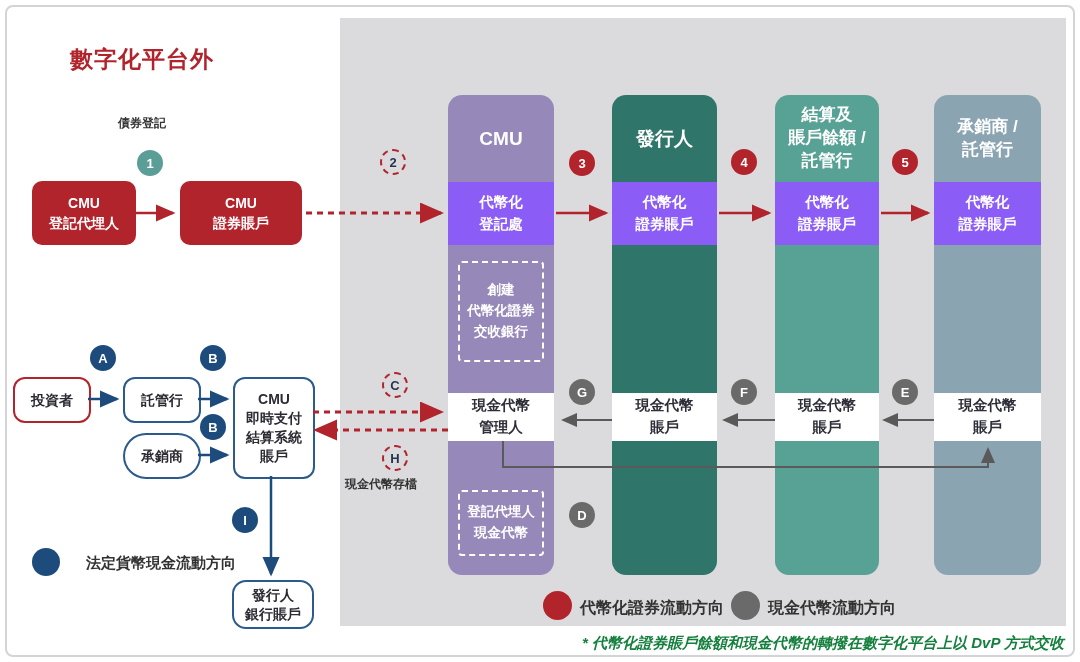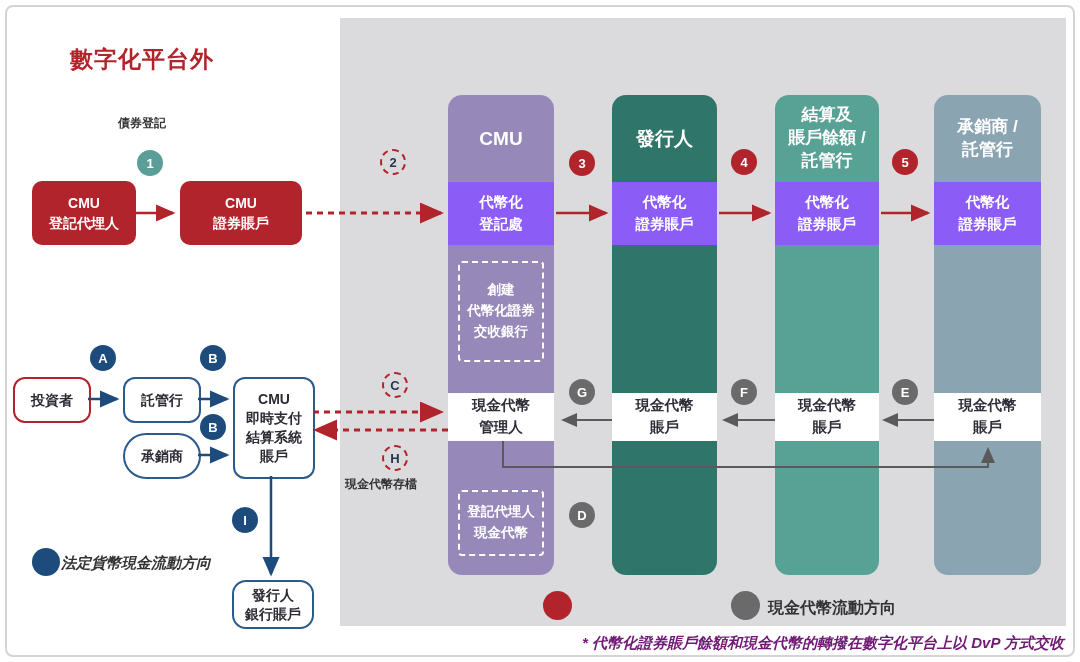--- a/index.html
+++ b/index.html
@@ -33,21 +33,21 @@
         color:#fff;font-size:13px;font-weight:bold;box-sizing:border-box;}
   .step.red{background:#b2242c;}
   .step.teal{background:#5b9d97;}
   .step.navy{background:#1d4b7c;}
   .step.gray{background:#6a6a6a;}
   .step.dashed{background:transparent;border:2px dashed #b2242c;color:#27364f;}
   .lbl{position:absolute;color:#333;font-weight:600;font-size:12px;}
   
   .legend-dot{position:absolute;border-radius:50%;}
   .legend-text{position:absolute;color:#333;font-weight:600;font-size:15px;}
-  .footnote{position:absolute;top:634px;right:16px;color:#701a75;font-size:15px;font-style:italic;font-weight:600;}
+  .footnote{position:absolute;top:634px;right:16px;color:#15803d;font-size:15px;font-style:italic;font-weight:600;}
   svg.arrows{position:absolute;left:0;top:0;pointer-events:none;}
 </style>
 </head>
 <body>
 
 <div id="stage">
 
   <div class="panel"></div>
   <div class="frame"></div>
 
@@ -156,20 +156,21 @@
   <div class="step navy" style="left:200px;top:414px;">B</div>
   <div class="step navy" style="left:232px;top:507px;">I</div>
   <div class="step dashed" style="left:382px;top:372px;">C</div>
   <div class="step dashed" style="left:382px;top:445px;">H</div>
   <div class="step gray" style="left:569px;top:379px;">G</div>
   <div class="step gray" style="left:731px;top:379px;">F</div>
   <div class="step gray" style="left:892px;top:379px;">E</div>
   <div class="step gray" style="left:569px;top:502px;">D</div>
 
   <div class="legend-dot" style="left:32px;top:548px;width:28px;height:28px;background:#1d4b7c;"></div>
-  <div class="legend-text" style="left:61px;top:554px;font-style:italic;">法定貨幣現金流動方向</div>
+  <div class="legend-text" style="left:86px;top:554px;">法定貨幣現金流動方向</div>
   <div class="legend-dot" style="left:543px;top:591px;width:29px;height:29px;background:#b2242c;"></div>
+  <div class="legend-text" style="left:580px;top:598px;font-size:16px;">代幣化證券流動方向</div>
   <div class="legend-dot" style="left:731px;top:591px;width:29px;height:29px;background:#6a6a6a;"></div>
   <div class="legend-text" style="left:768px;top:598px;font-size:16px;">現金代幣流動方向</div>
 
   <div class="footnote">* 代幣化證券賬戶餘額和現金代幣的轉撥在數字化平台上以 DvP 方式交收</div>
 
 </div>
 
 </body></html>

